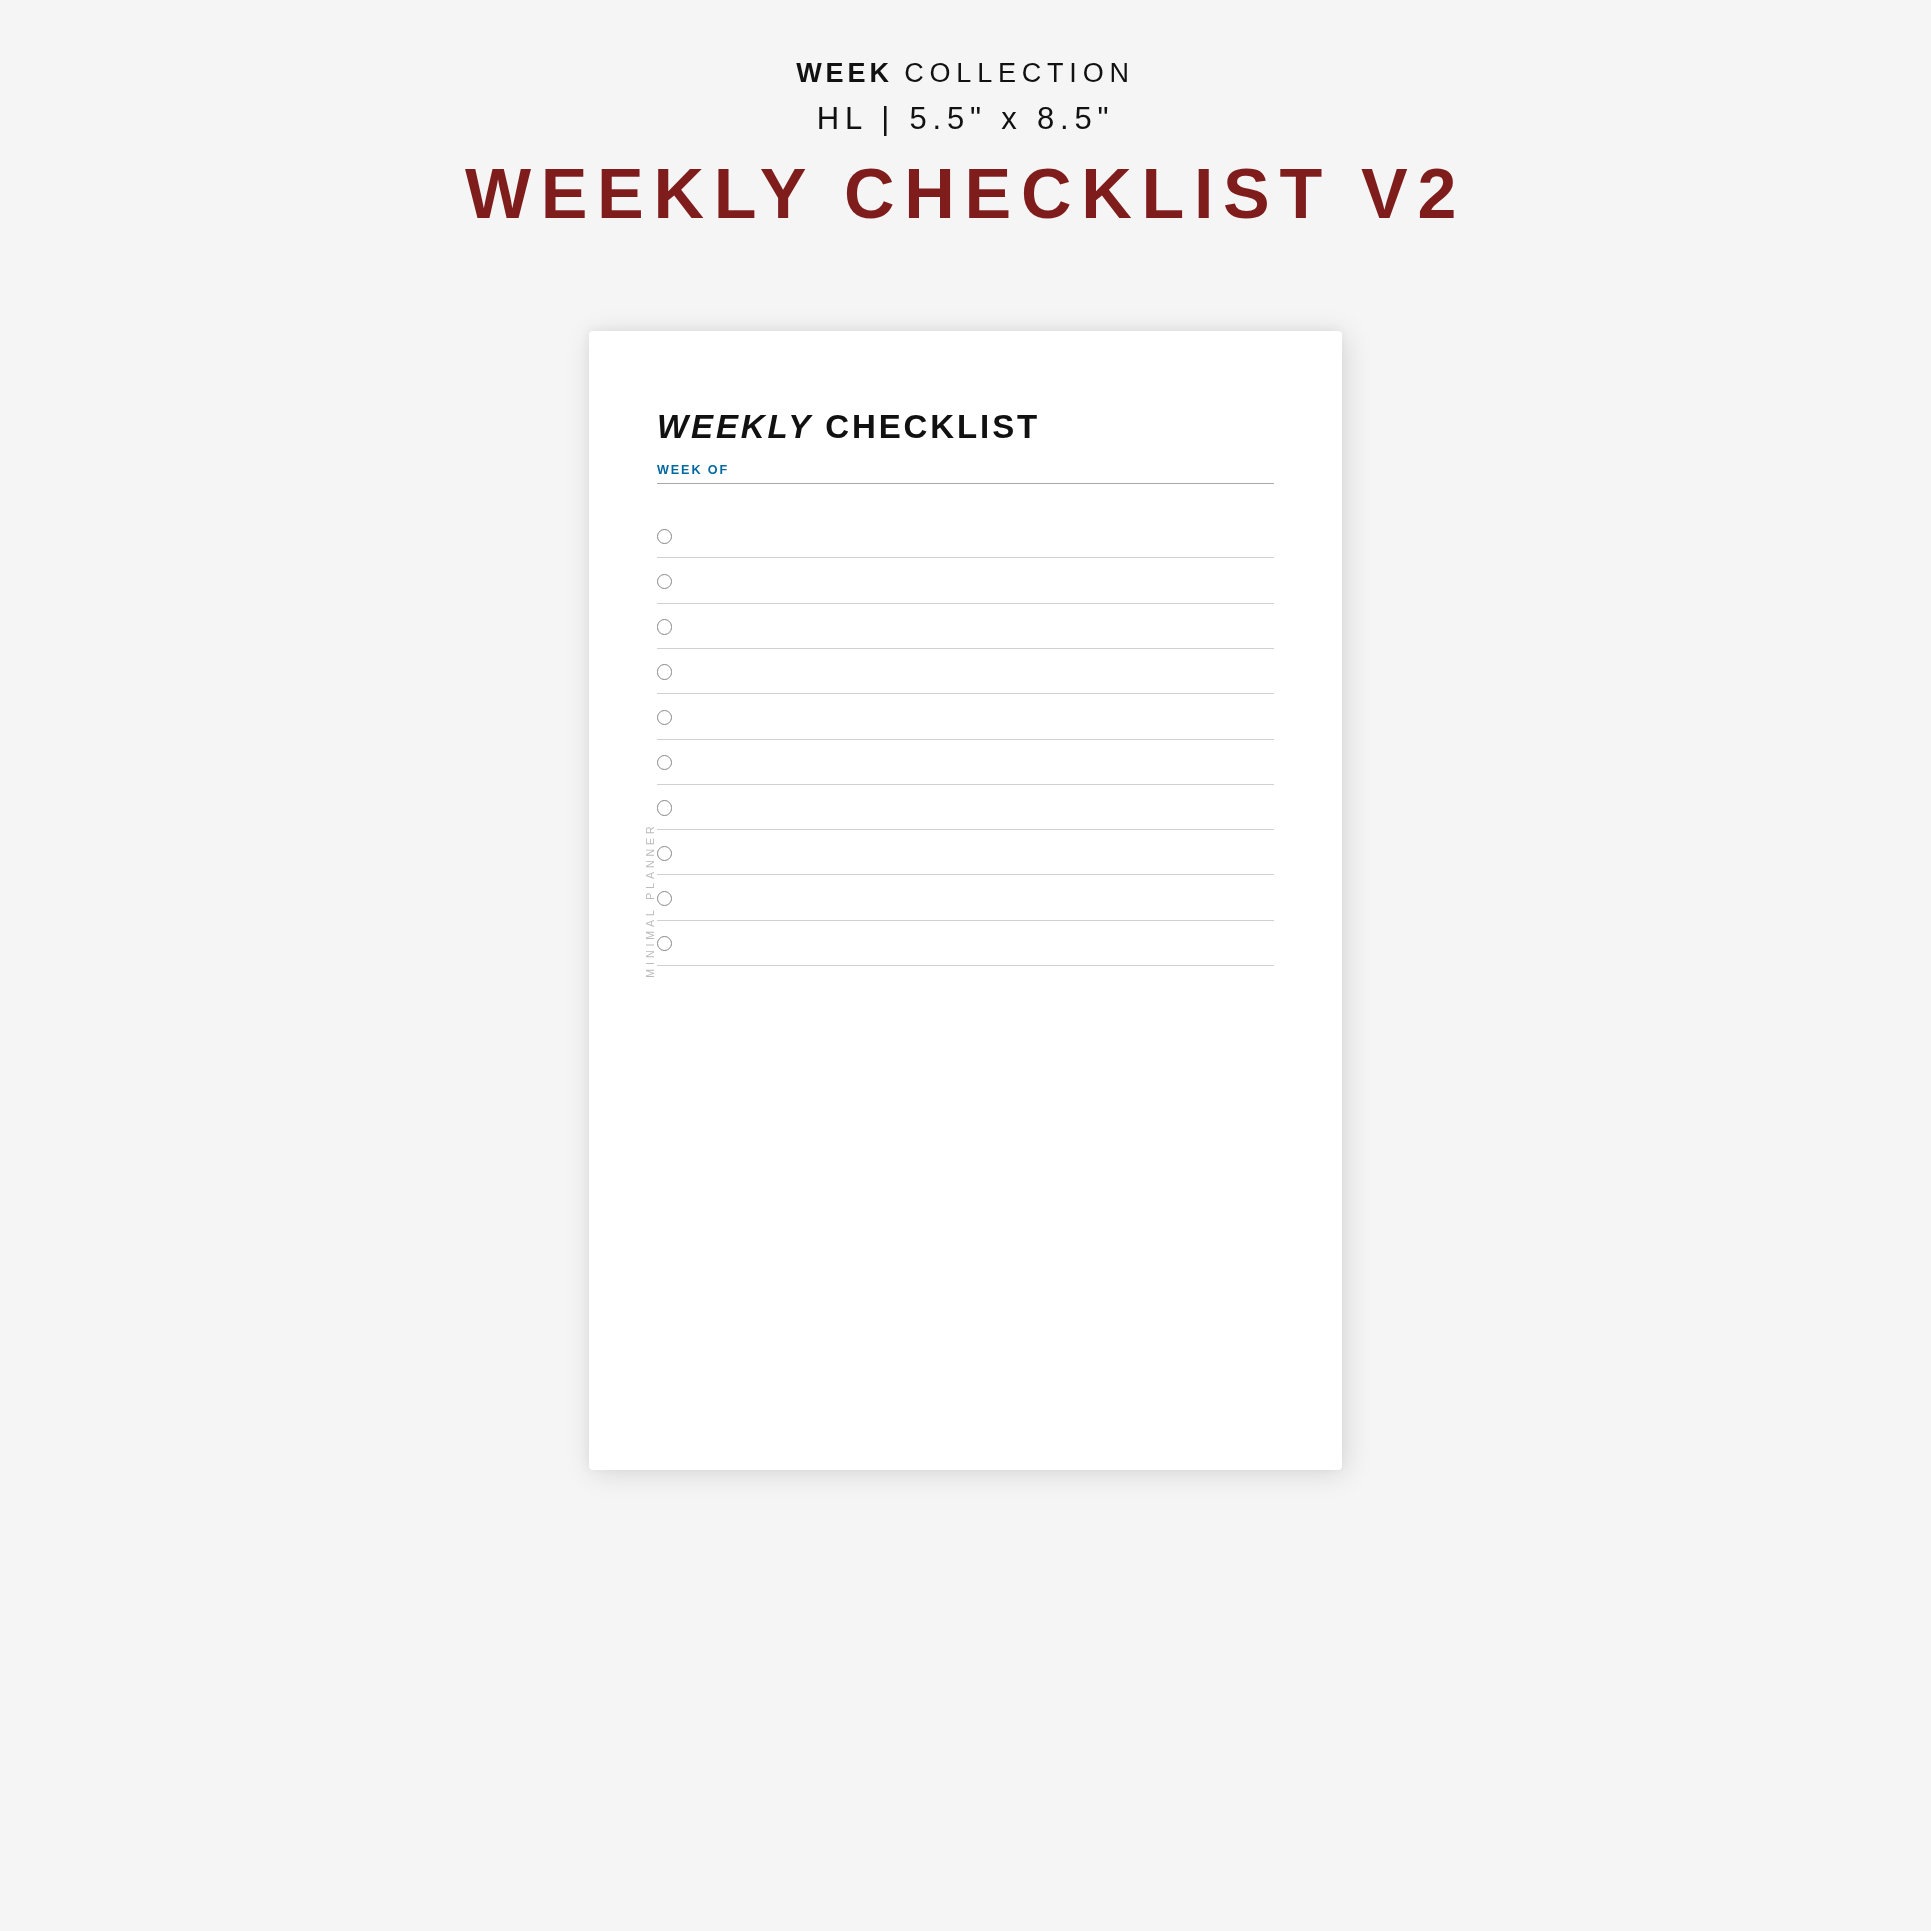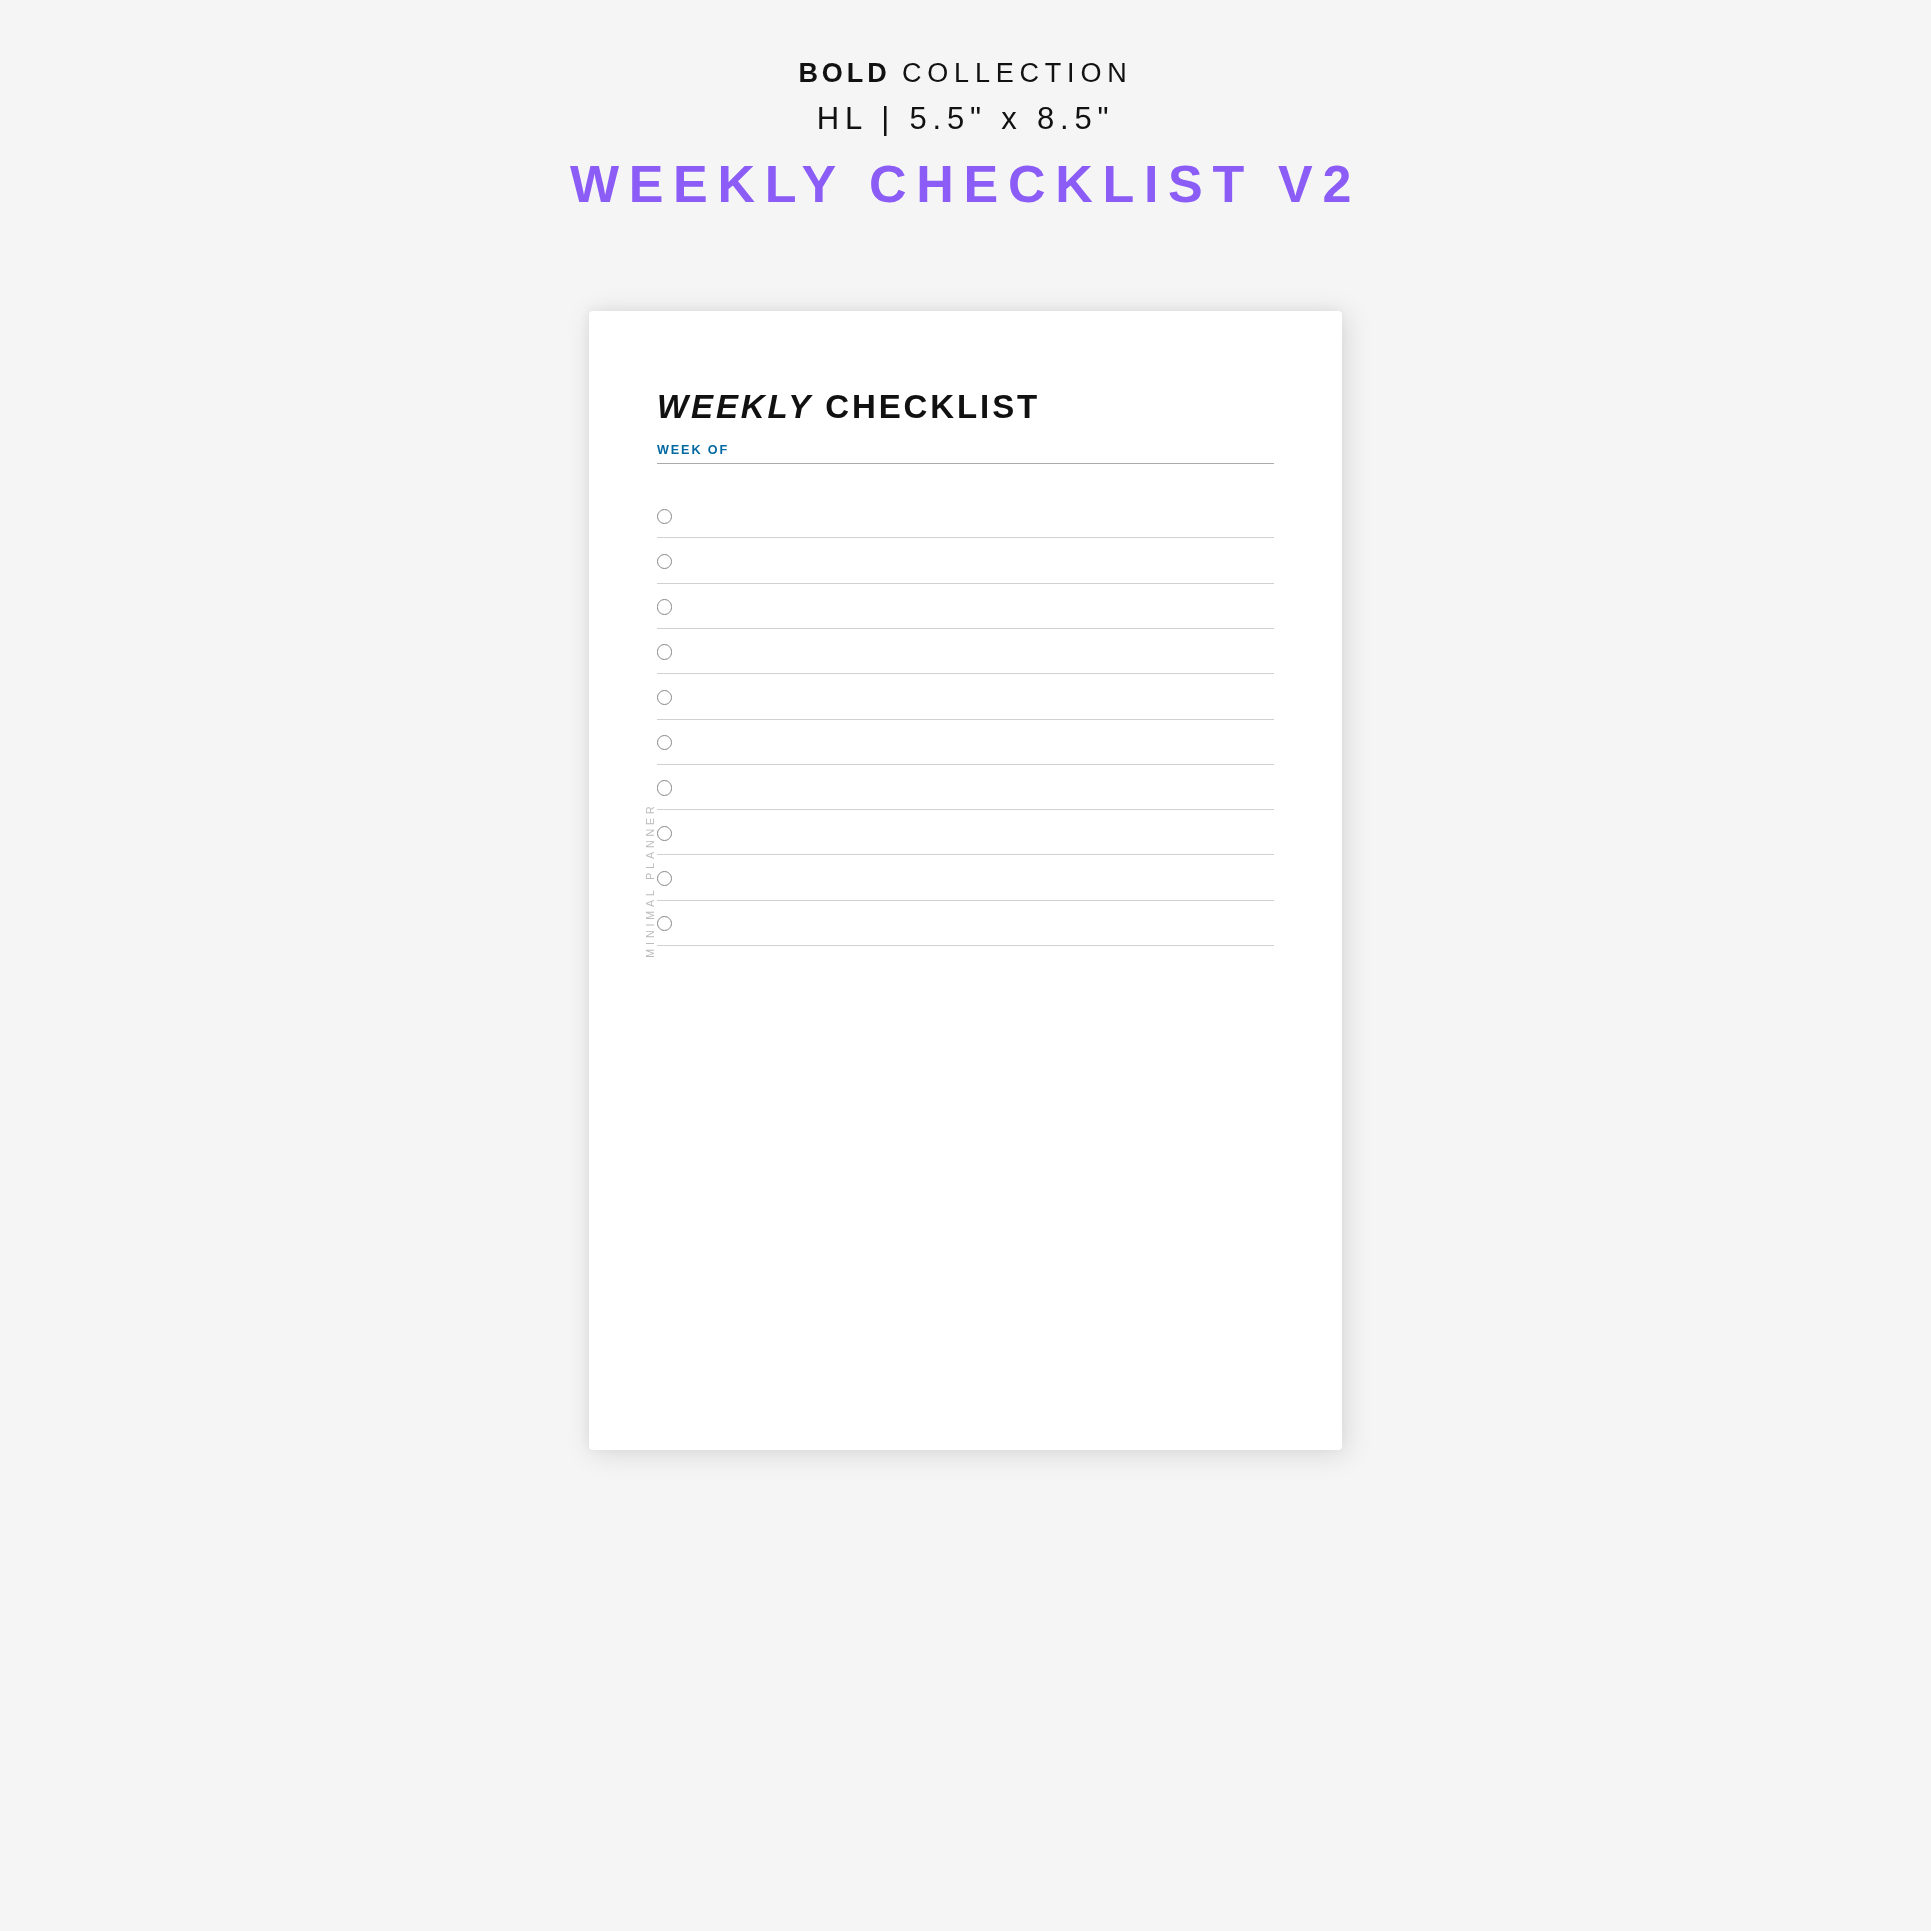--- a/index.html
+++ b/index.html
@@ -43,24 +43,24 @@
 
     .size-label {
       font-size: 31px;
       font-weight: 300;
       letter-spacing: 5.8px;
       color: #111;
       margin-bottom: 17.4px;
     }
 
     .page-title {
-      font-size: 52px;
+      font-size: 70px;
       font-weight: 900;
       letter-spacing: 9.7px;
-      color: #8b5cf6;
+      color: #7f1d1d;
       text-transform: uppercase;
       margin-bottom: 58px;
     }
 
     .paper-card {
       width: 753px;
       min-height: 1139px;
       background: #ffffff;
       box-shadow: 3.9px 3.9px 29px rgba(0,0,0,0.12), -1.9px -1.9px 9.7px rgba(0,0,0,0.04);
       border-radius: 3.9px;
@@ -136,21 +136,21 @@
     .item-line {
       flex: 1;
       height: 1px;
     }
   </style>
 </head>
 <body>
 
 <div class="header-area">
   <div class="collection-label">
-    <span class="bold">BOLD</span>
+    <span class="bold">WEEK</span>
     <span class="light">COLLECTION</span>
   </div>
   <div class="size-label">HL  |  5.5" x 8.5"</div>
   <div class="page-title">WEEKLY CHECKLIST V2</div>
 </div>
 
 <div class="paper-card">
   <div class="paper-watermark">MINIMAL PLANNER</div>
 
   <div class="checklist-title">

